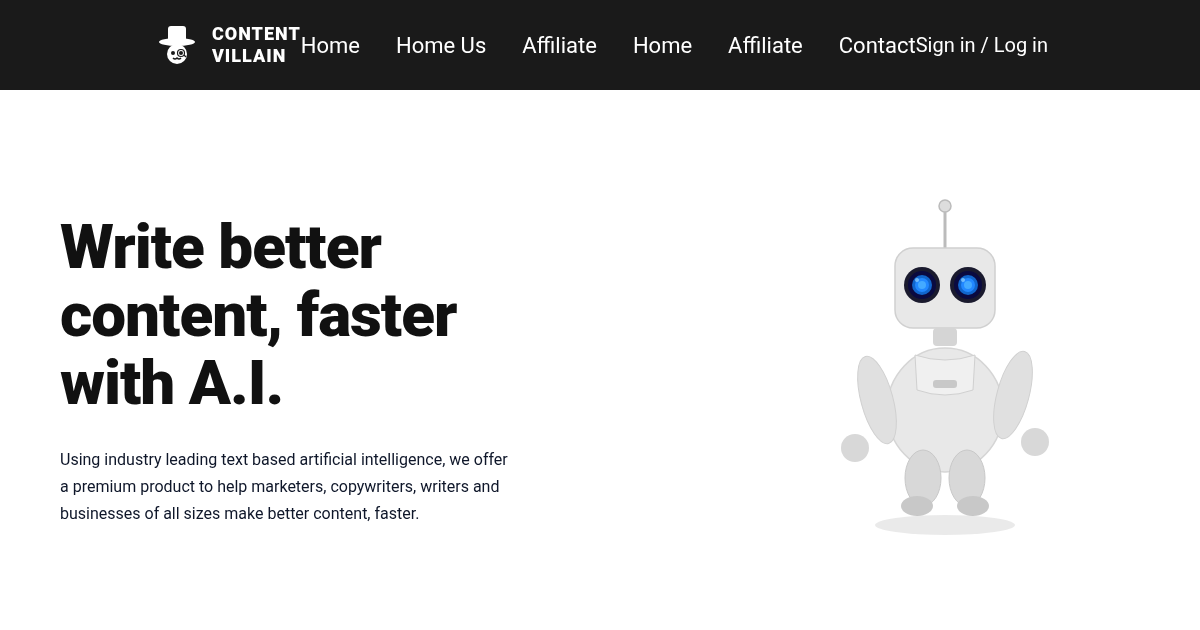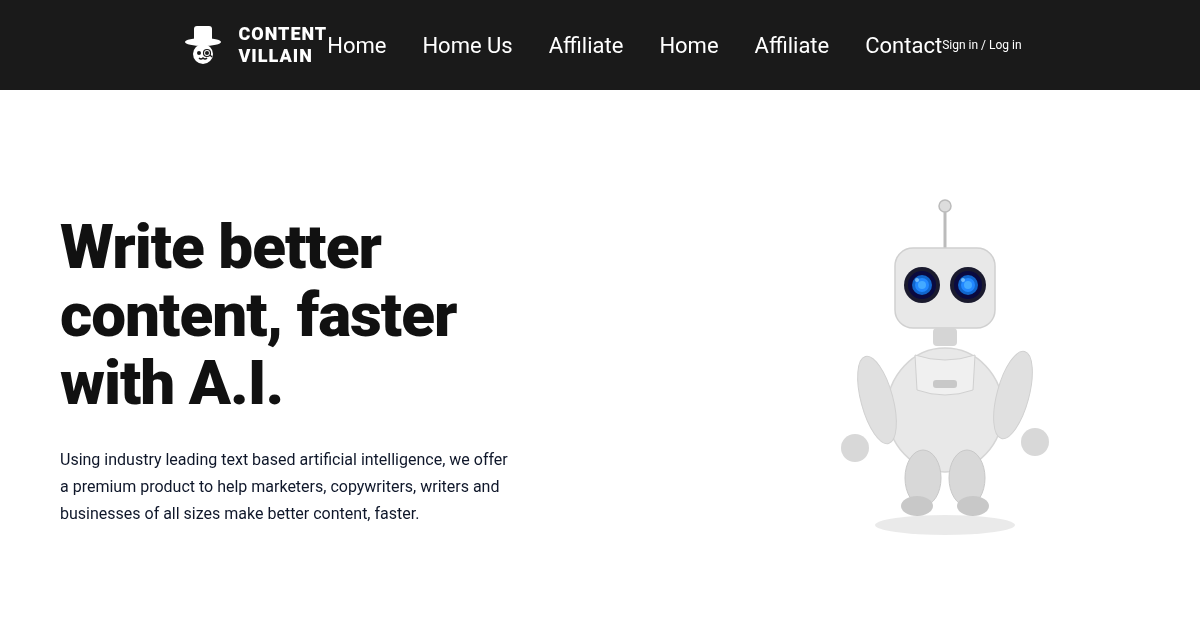--- a/index.html
+++ b/index.html
@@ -57,21 +57,21 @@
 
     .nav-links li a {
       color: #ffffff;
       text-decoration: none;
       font-size: 22px;
       font-weight: 400;
     }
 
     .nav-signin {
       color: #ffffff;
-      font-size: 12px;
+      font-size: 20px;
       font-weight: 400;
       cursor: pointer;
     }
 
     
     .hero {
       display: flex;
       align-items: center;
       justify-content: space-between;
       padding: 60px 80px 40px 60px;

